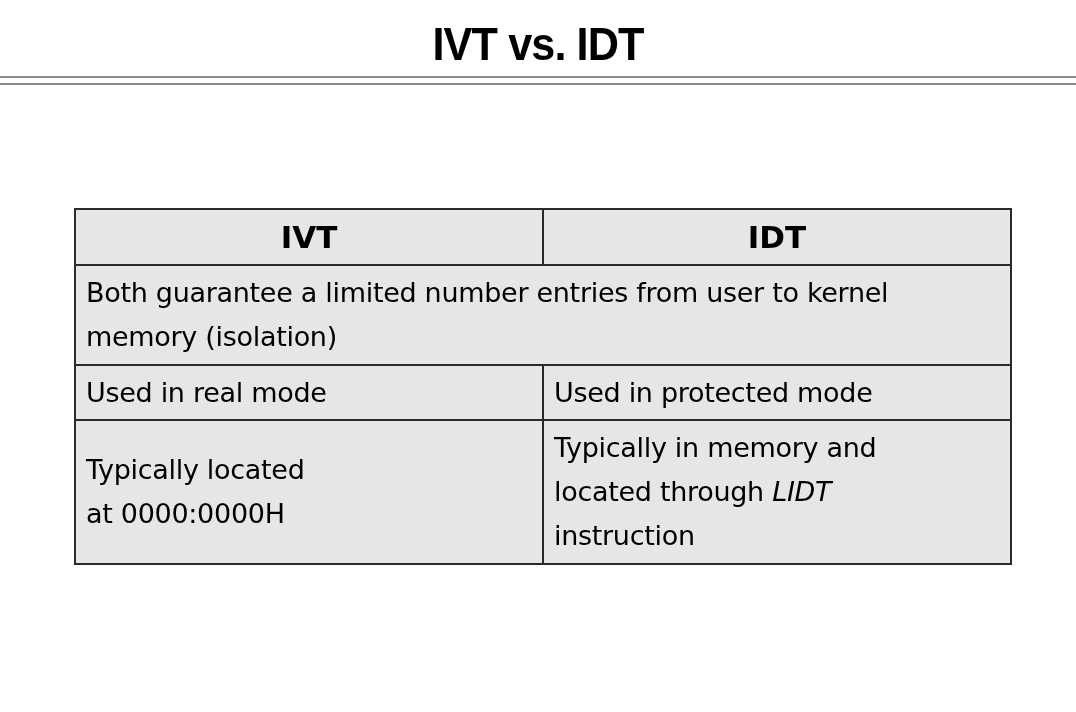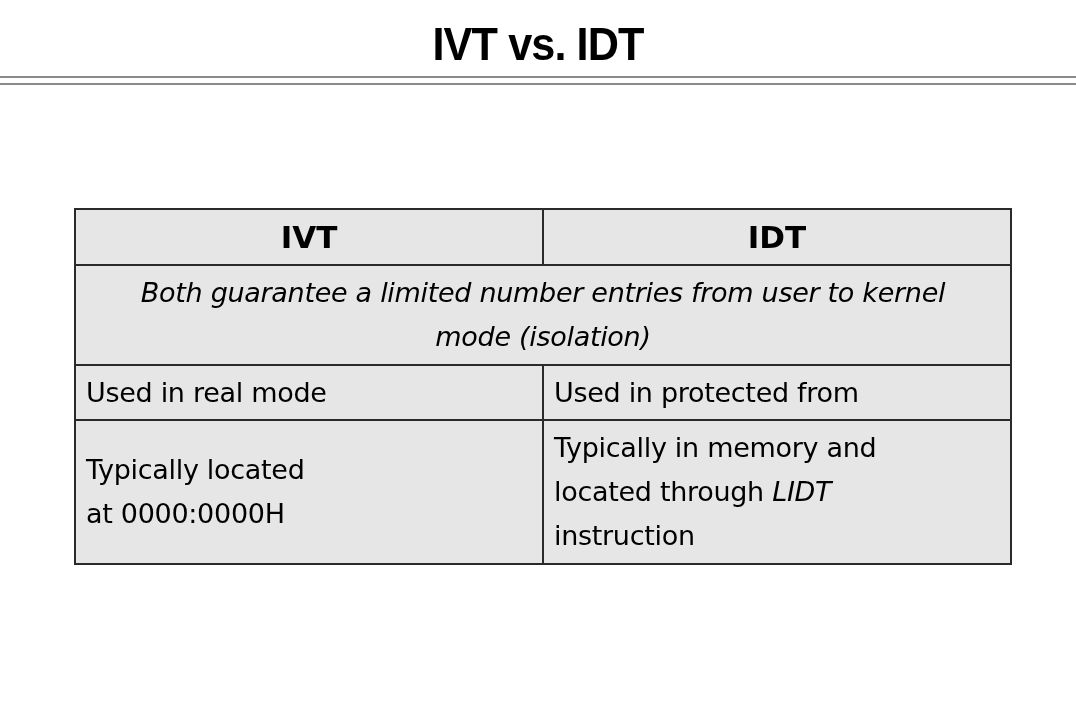--- a/index.html
+++ b/index.html
@@ -11,46 +11,46 @@
   }
   .rule { position:absolute; left:0; width:1076px; height:2px; background:#8a8a8a; }
   table {
     position:absolute; left:74px; top:208px; width:938px;
     border-collapse:collapse; background:#e6e6e6;
     font-family:"DejaVu Sans", sans-serif; color:#000;
   }
   td, th { border:2px solid #2a2a2a; padding:0 10px; font-size:28px; line-height:44px; vertical-align:middle; }
   th { font-weight:bold; font-size:31px; text-align:center; height:54px; }
   td.c0 { width:446px; }
-  .center { text-align:center;font-style:italic; }
+  .center { text-align:left; }
   em { }
   .txt { font-size:27px; letter-spacing:-0.3px; }
 </style>
 </head>
 <body>
 
 <div class="title">IVT vs. IDT</div>
 <div class="rule" style="top:76px;"></div>
 <div class="rule" style="top:83px;"></div>
 
 <table>
   <tbody>
       <tr style="height:56px;">
     <th>IVT</th>
     <th>IDT</th>
   </tr>
   <tr style="height:100px;">
     <td colspan="2" class="center txt">
       <div>Both guarantee a limited number entries from user to kernel</div>
-      <div>mode (isolation)</div>
+      <div>memory (isolation)</div>
     </td>
   </tr>
   <tr style="height:55px;">
     <td class="c0 txt">Used in real mode</td>
-    <td class="txt">Used in protected from</td>
+    <td class="txt">Used in protected mode</td>
   </tr>
   <tr style="height:144px;">
     <td class="c0 txt">
       <div>Typically located</div>
       <div>at 0000:0000H</div>
     </td>
     <td class="txt">
       <div>Typically in memory and</div>
       <div><span>located through </span><em>LIDT</em></div>
       <div>instruction</div>

